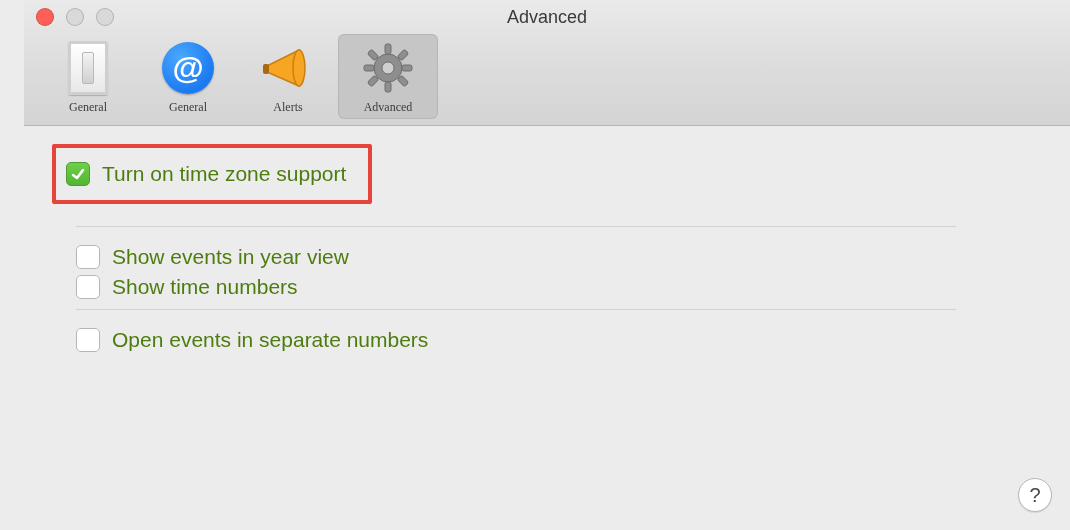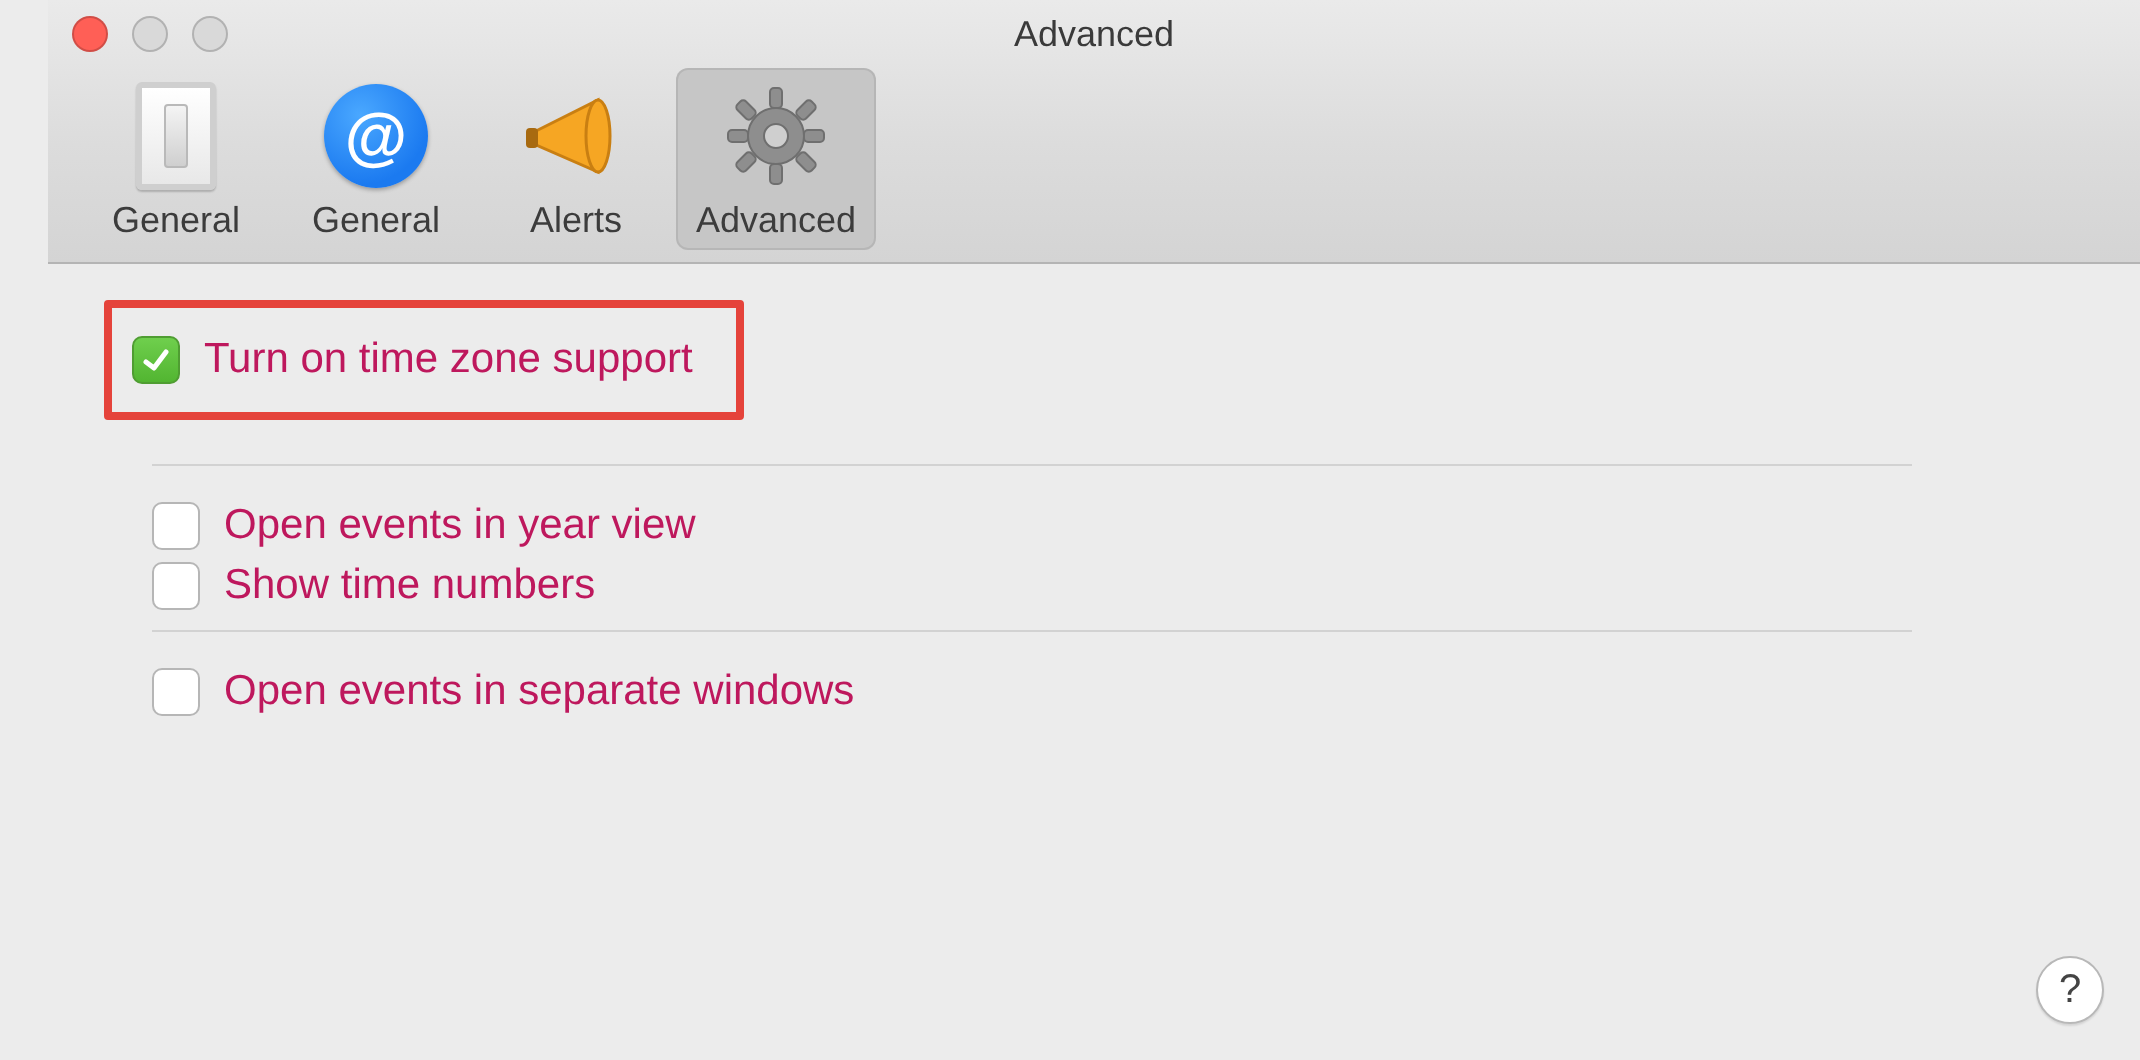--- a/index.html
+++ b/index.html
@@ -52,21 +52,21 @@
       justify-content:flex-end;
       padding:6px 4px 4px 4px;
       border-radius:6px;
       cursor:default;
       position:relative;
     }
     .tool-item.active {
       background:#c6c6c6;
       box-shadow:inset 0 0 0 1px rgba(0,0,0,.08);
     }
-    .tool-label { font-size:18px; color:#3c3c3c; margin-top:4px; }
+    .tool-label { font-size:12px; color:#3c3c3c; margin-top:4px;font-family:Liberation Serif, serif; }
     .tool-icon { width:56px; height:56px; display:flex; align-items:center; justify-content:center; }
     
     .switch-frame {
       width:40px; height:54px;
       border:3px solid #cfcfcf;
       border-radius:3px;
       background:linear-gradient(#ffffff,#e8e8e8);
       display:flex; align-items:center; justify-content:center;
       box-shadow:0 1px 1px rgba(0,0,0,.2);
     }
@@ -115,21 +115,21 @@
     hr.sep {
       border:none;
       border-top:1px solid #d2d2d2;
       margin:10px 0 18px 16px;
       width:880px;
     }
     .check-row {
       display:flex; align-items:center;
       margin:6px 0 6px 16px;
       font-size:21px;
-      color:#be185d;
+      color:#4d7c0f;
     }
     .highlight-box .check-row { margin:0; }
     .chk {
       width:24px; height:24px;
       border:1px solid #b6b6b6;
       border-radius:5px;
       background:#fff;
       margin-right:12px;
       display:inline-flex;
       align-items:center; justify-content:center;
@@ -221,37 +221,37 @@
       <span>Turn on time zone support</span>
     </div>
   </div>
 
   <hr class="sep">
 
   <div class="check-row">
     <span class="chk">
       
     </span>
-    <span>Open events in year view</span>
+    <span>Show events in year view</span>
   </div>
 
   <div class="check-row">
     <span class="chk">
       
     </span>
     <span>Show time numbers</span>
   </div>
 
   <hr class="sep">
 
   <div class="check-row">
     <span class="chk">
       
     </span>
-    <span>Open events in separate windows</span>
+    <span>Open events in separate numbers</span>
   </div>
 
 
 </div>
 
 <div class="help-btn">
   <span>?</span>
 </div>
 
 </body></html>

